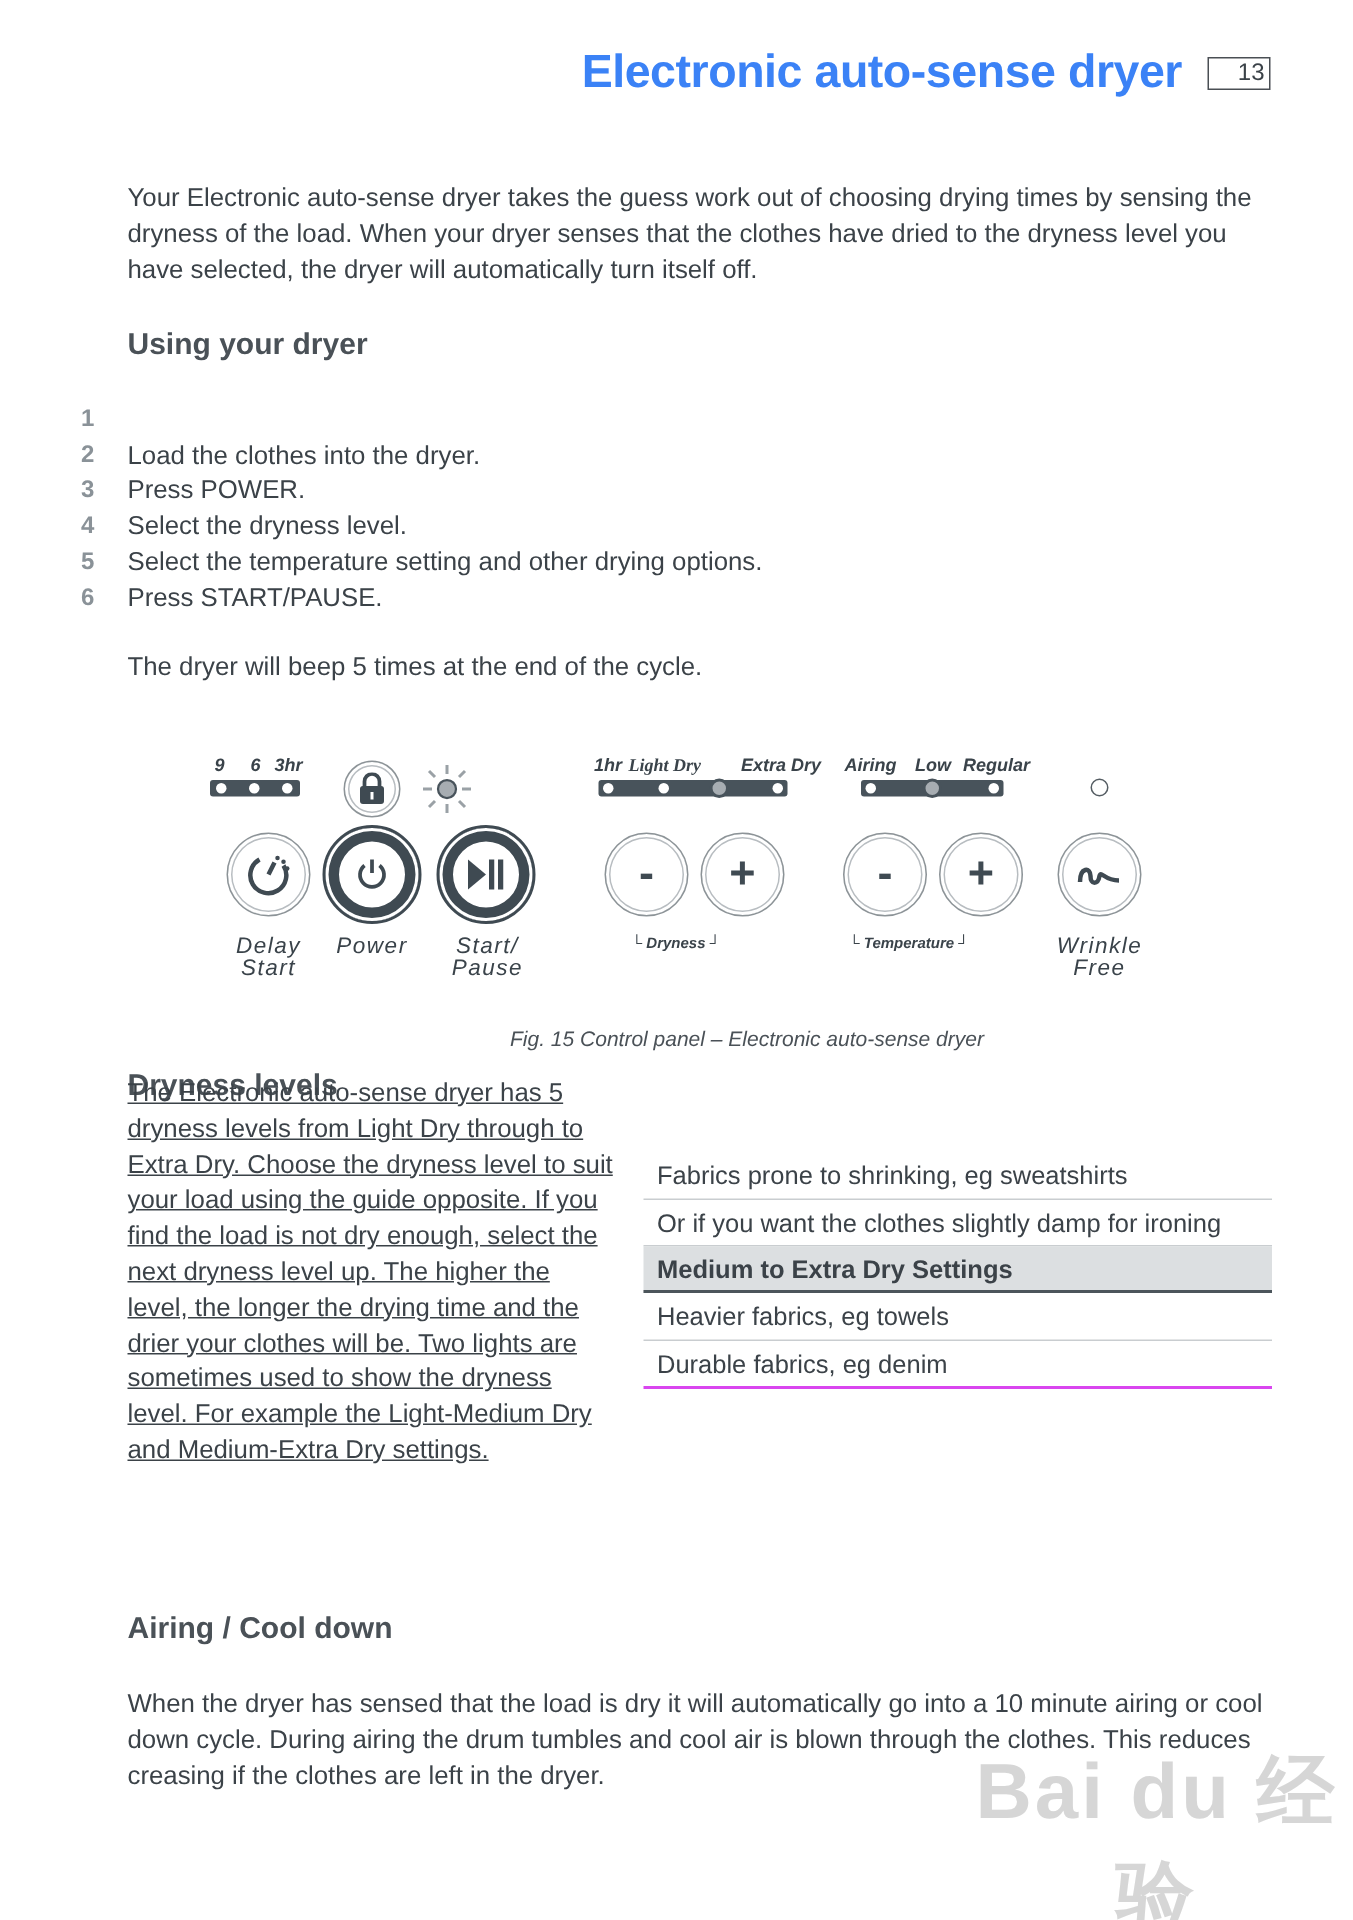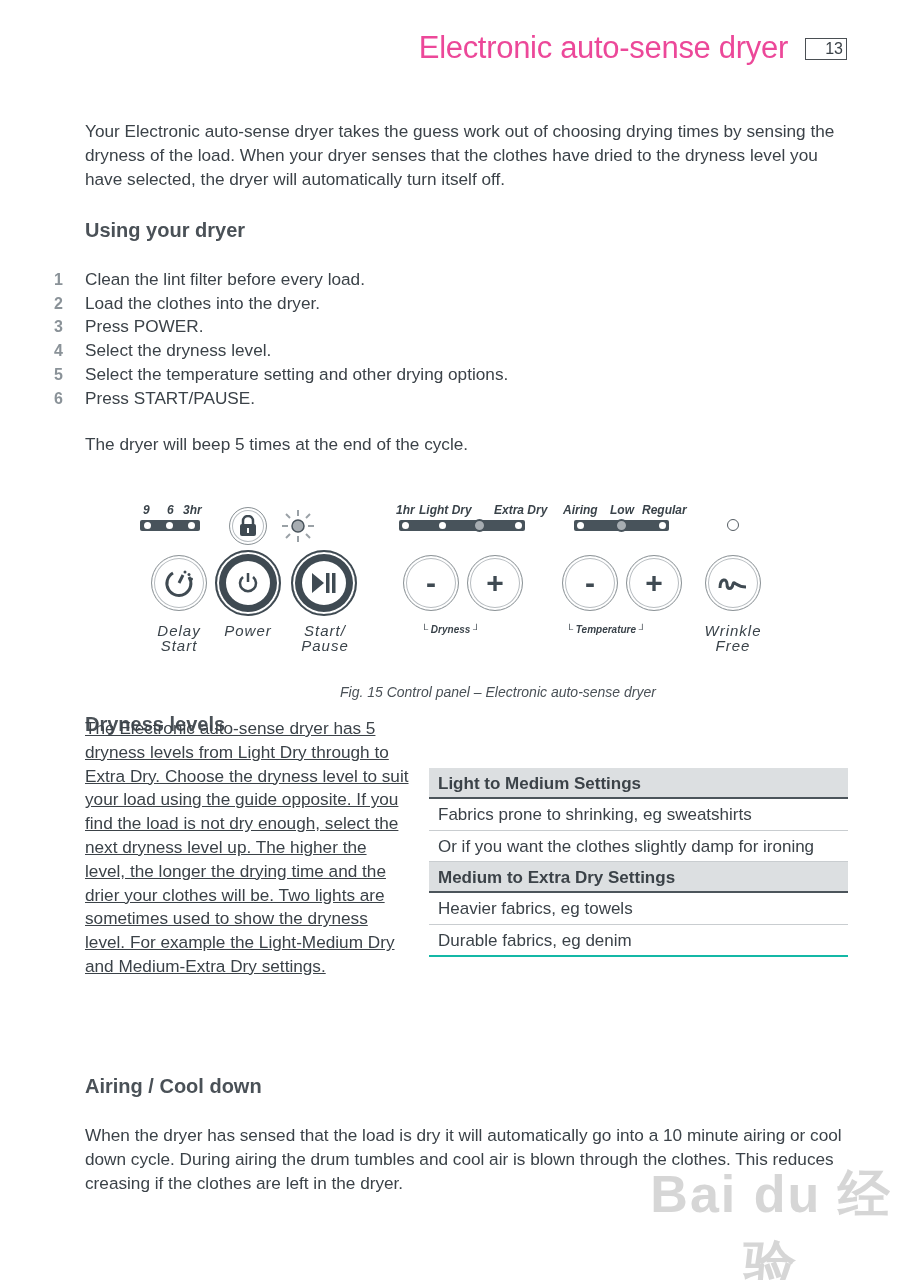--- a/index.html
+++ b/index.html
@@ -1,19 +1,19 @@
 <!DOCTYPE html>
 <html><head>
 <meta charset="utf-8">
 <style>
   * { box-sizing: border-box; margin: 0; padding: 0; }
   html, body { width: 902px; height: 1280px; background: #ffffff; }
   body { position: relative; font-family: "Liberation Sans", "DejaVu Sans", sans-serif; color: #3b4248; overflow: hidden; }
 
-  .title { position: absolute; top: 30px; right: 114px; font-size: 31px; font-weight: normal; color: #ec4899; letter-spacing: -0.3px; }
+  .title { position: absolute; top: 30px; right: 114px; font-size: 31px; font-weight: bold; color: #3b82f6; letter-spacing: -0.3px; }
   .page-num { position: absolute; top: 38px; left: 805px; width: 42px; height: 22px; border: 1.3px solid #4a4f54; font-size: 16px; text-align: right; padding-right: 3px; line-height: 20px; color: #3b4248; }
 
   .para { position: absolute; left: 85px; font-size: 17.2px; line-height: 23.8px; color: #3b4248; }
   .intro { top: 120px; width: 770px; }
 
   h2 { position: absolute; left: 85px; font-size: 20px; font-weight: bold; color: #4a5157; }
   .h-using { top: 219px; }
   .h-dryness { top: 713px; }
   .h-airing { top: 1075px; }
 
@@ -37,41 +37,40 @@
   .btn-label { position: absolute; font-size: 15px; font-style: italic; color: #3a434a; text-align: center; line-height: 15px; letter-spacing: 1px; }
   .group-label { position: absolute; font-size: 10px; font-weight: bold; font-style: italic; color: #3a434a; white-space: nowrap; }
 
   .caption { position: absolute; top: 684px; left: 340px; font-size: 14px; font-style: italic; color: #4a5157; }
 
   .dry-text { top: 717px; width: 325px; text-decoration: underline; }
 
   .table { position: absolute; top: 768px; left: 429px; width: 419px; }
   .table .hdr { background: #dcdfe1; font-weight: bold; font-size: 17px; height: 31px; line-height: 31px; padding-left: 9px; border-bottom: 2px solid #4c555b; color: #3b4248; }
   .table .row { font-size: 17px; height: 31.7px; line-height: 31px; padding-left: 9px; border-bottom: 1px solid #c9cdd0; color: #3b4248; }
-  .table .row.last { border-bottom: 2px solid #14b8a6; }
+  .table .row.last { border-bottom: 2px solid #d946ef; }
 
   .airing-text { top: 1124px; width: 770px; }
 
   .watermark { position: absolute; top: 1160px; left: 640px; color: rgba(200,200,200,0.75); text-align: center; }
   .watermark .wm-main { font-size: 52px; font-weight: bold; letter-spacing: 2px; }
   .watermark .wm-sub { font-size: 21px; font-weight: bold; letter-spacing: 0.5px; margin-top: -4px; }
 </style>
 </head>
 <body>
 
 <div class="title">Electronic auto-sense dryer</div>
 <div class="page-num">13</div>
 
 <p class="para intro">Your Electronic auto-sense dryer takes the guess work out of choosing drying times by sensing the dryness of the load. When your dryer senses that the clothes have dried to the dryness level you have selected, the dryer will automatically turn itself off.</p>
 
 <h2 class="h-using">Using your dryer</h2>
 <ol class="steps">
   <li>
       <span class="num">1</span>
-      <span>Clean the lint filter before every load.</span>
     </li>
   <li>
       <span class="num">2</span>
       <span>Load the clothes into the dryer.</span>
     </li>
   <li>
       <span class="num">3</span>
       <span>Press POWER.</span>
     </li>
   <li>
@@ -152,21 +151,21 @@
         <rect x="15" y="1" width="3.5" height="20" fill="#3f4a52"></rect>
         <rect x="21" y="1" width="3.5" height="20" fill="#3f4a52"></rect>
       </svg>
   </div>
   <div class="btn-label" style="left:160px;top:128px;width:70px;">
       <div>Start/</div>
       <div>Pause</div>
     </div>
 
   <span class="lbl-small" style="left:266px;top:8px;">1hr</span>
-  <span class="lbl-small" style="left:289px;top:8px;">Light Dry</span>
+  <span class="lbl-small" style="left:289px;top:8px;font-family:Liberation Serif, serif;">Light Dry</span>
   <span class="lbl-small" style="left:364px;top:8px;">Extra Dry</span>
   <div class="bar" style="left:269px;top:25px;width:126px;">
     <span class="dot" style="left:3px;"></span>
     <span class="dot" style="left:40px;"></span>
     <span class="dot lit" style="left:74px;"></span>
     <span class="dot" style="left:116px;"></span>
   </div>
 
   <div class="btn light" style="left:273px;top:60px;">
       <span class="glyph">-</span>
@@ -204,21 +203,20 @@
       <div>Free</div>
     </div>
 </div>
 
 <div class="caption">Fig. 15 Control panel – Electronic auto-sense dryer</div>
 
 <h2 class="h-dryness">Dryness levels</h2>
 <p class="para dry-text">The Electronic auto-sense dryer has 5 dryness levels from Light Dry through to Extra Dry. Choose the dryness level to suit your load using the guide opposite. If you find the load is not dry enough, select the next dryness level up. The higher the level, the longer the drying time and the drier your clothes will be. Two lights are sometimes used to show the dryness level. For example the Light-Medium Dry and Medium-Extra Dry settings.</p>
 
 <div class="table">
-  <div class="hdr">Light to Medium Settings</div>
   <div class="row">Fabrics prone to shrinking, eg sweatshirts</div>
   <div class="row">Or if you want the clothes slightly damp for ironing</div>
   <div class="hdr">Medium to Extra Dry Settings</div>
   <div class="row">Heavier fabrics, eg towels</div>
   <div class="row last">Durable fabrics, eg denim</div>
 </div>
 
 <h2 class="h-airing">Airing / Cool down</h2>
 <p class="para airing-text">When the dryer has sensed that the load is dry it will automatically go into a 10 minute airing or cool down cycle. During airing the drum tumbles and cool air is blown through the clothes. This reduces creasing if the clothes are left in the dryer.</p>
 

